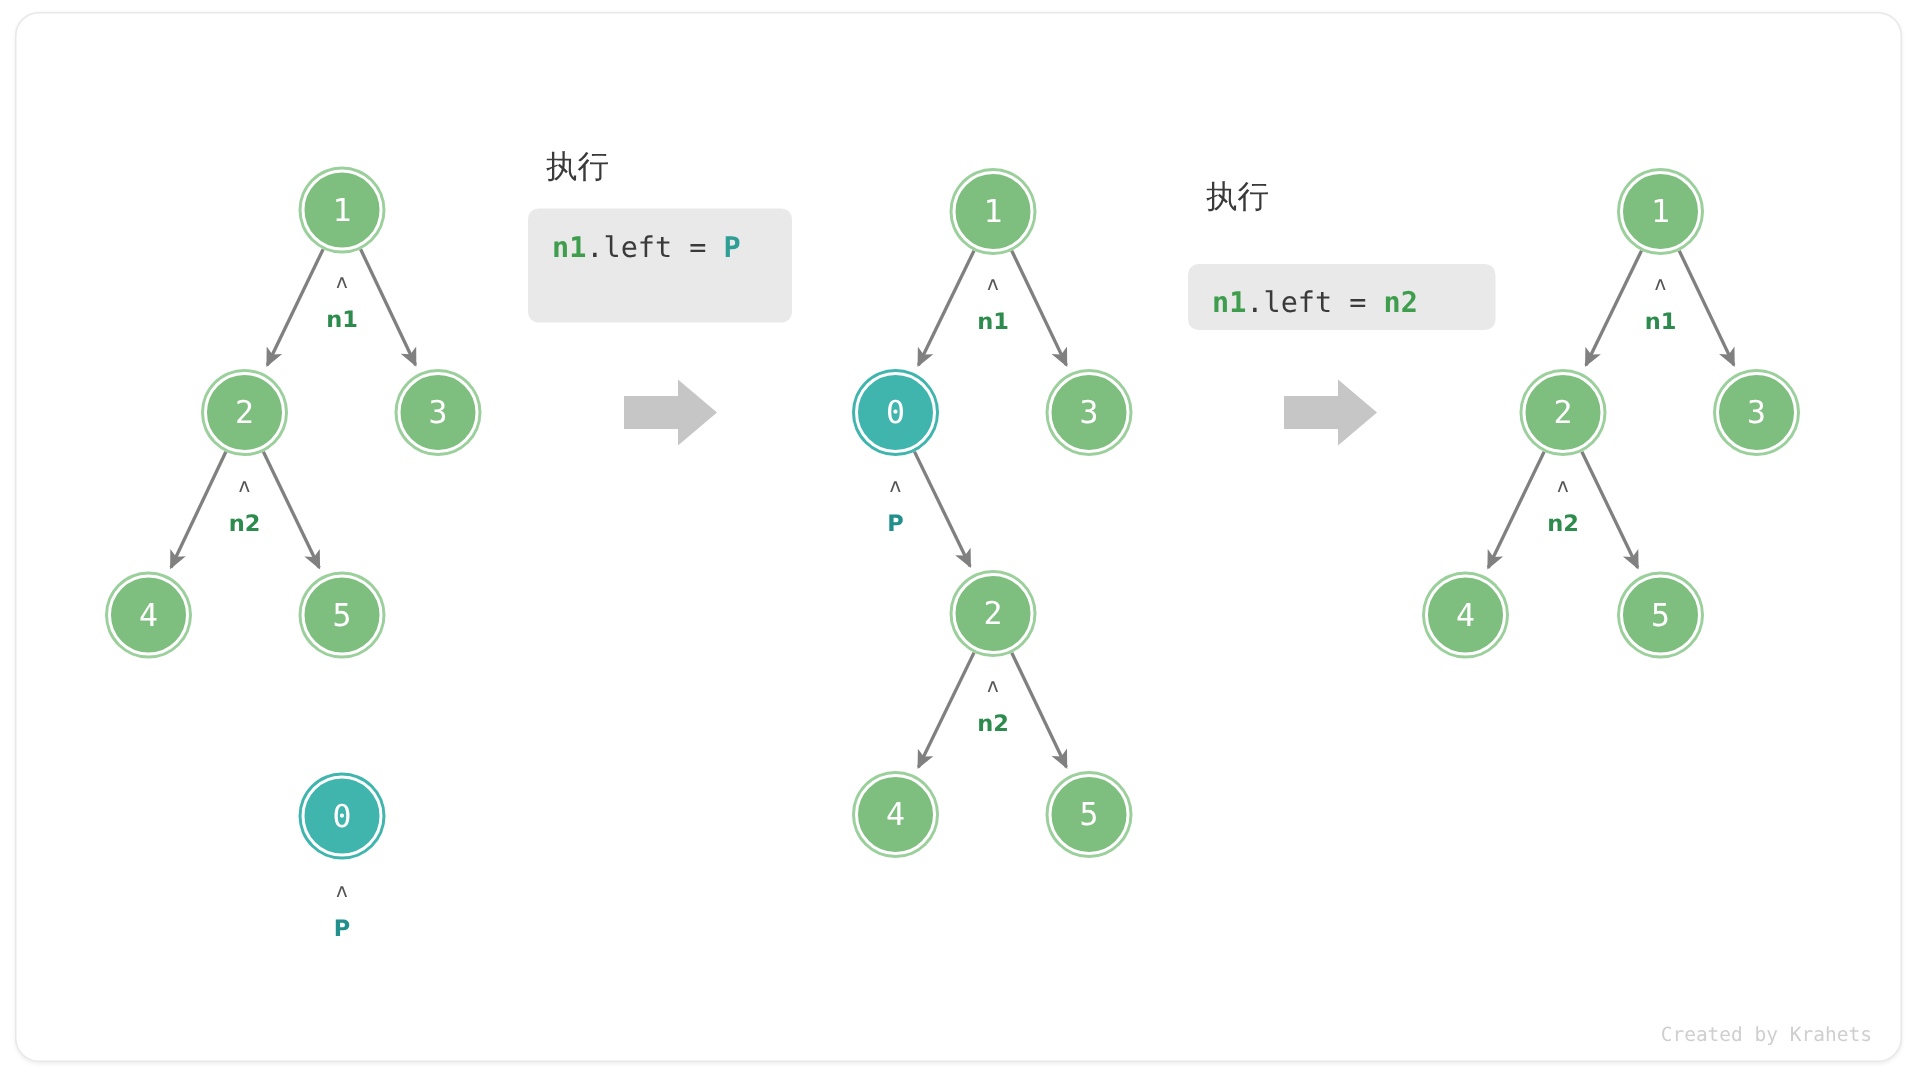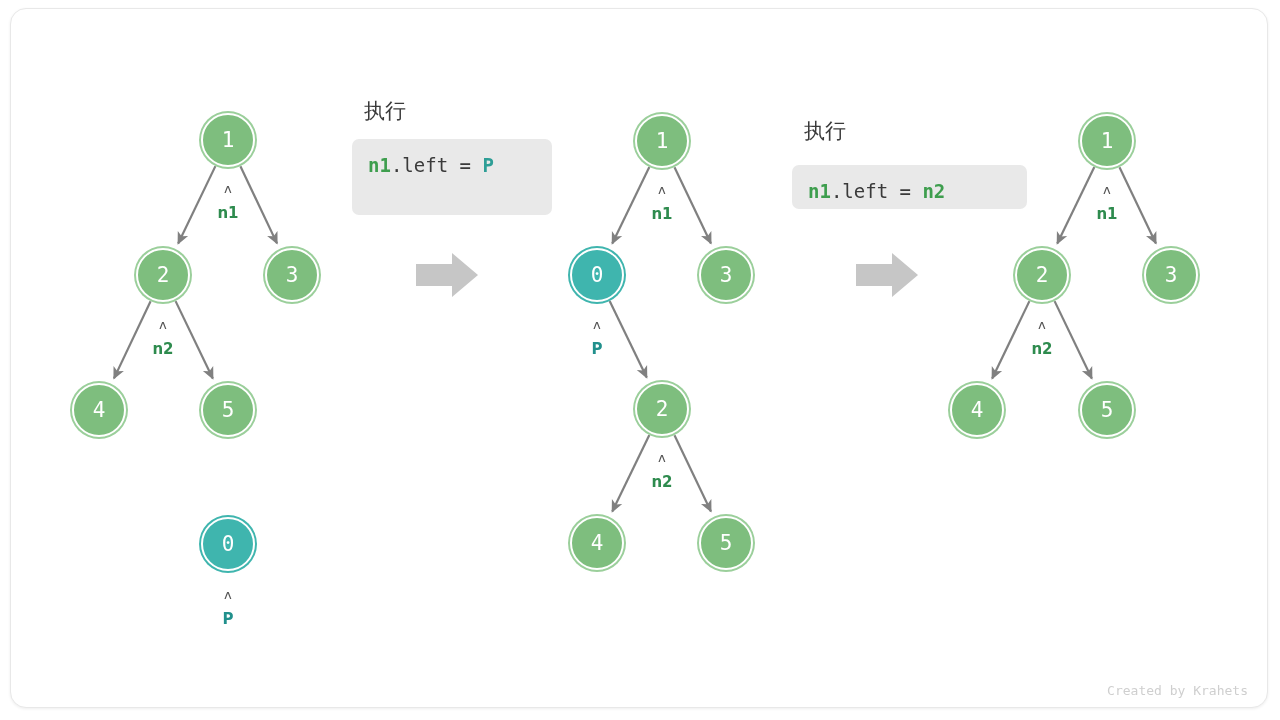--- a/index.html
+++ b/index.html
@@ -178,19 +178,19 @@
       <div class="ptr-label teal" style="left: 557px; top: 342px; width: 80px;">P</div>
       <div class="caret" style="left: 642px; top: 451px; width: 40px;">ʌ</div>
       <div class="ptr-label green" style="left: 622px; top: 475px; width: 80px;">n2</div>
       <div class="caret" style="left: 1087px; top: 183px; width: 40px;">ʌ</div>
       <div class="ptr-label green" style="left: 1067px; top: 207px; width: 80px;">n1</div>
       <div class="caret" style="left: 1022px; top: 318px; width: 40px;">ʌ</div>
       <div class="ptr-label green" style="left: 1002px; top: 342px; width: 80px;">n2</div>
     </div>
   <div id="steps-layer">
       <div class="step-title" style="left: 364px; top: 101px;">执行</div>
-      <div class="code-box" style="left: 352px; top: 139px; width: 200px; height: 76px;"><div class="code-line"><span class="tok-green">n1</span><span class="tok-plain">.left = </span><span class="tok-teal">P</span></div></div>
+      <div class="code-box" style="left: 352px; top: 139px; width: 176px; height: 76px;"><div class="code-line"><span class="tok-green">n1</span><span class="tok-plain">.left = </span><span class="tok-teal">P</span></div></div>
       <div class="step-title" style="left: 804px; top: 121px;">执行</div>
-      <div class="code-box" style="left: 792px; top: 165px; width: 235px; height: 44px;"><div class="code-line"><span class="tok-green">n1</span><span class="tok-plain">.left = </span><span class="tok-green">n2</span></div></div>
+      <div class="code-box" style="left: 792px; top: 176px; width: 205px; height: 44px;"><div class="code-line"><span class="tok-green">n1</span><span class="tok-plain">.left = </span><span class="tok-green">n2</span></div></div>
     </div>
 
   <div class="credit">Created by Krahets</div>
 </div>
 
 </body></html>

